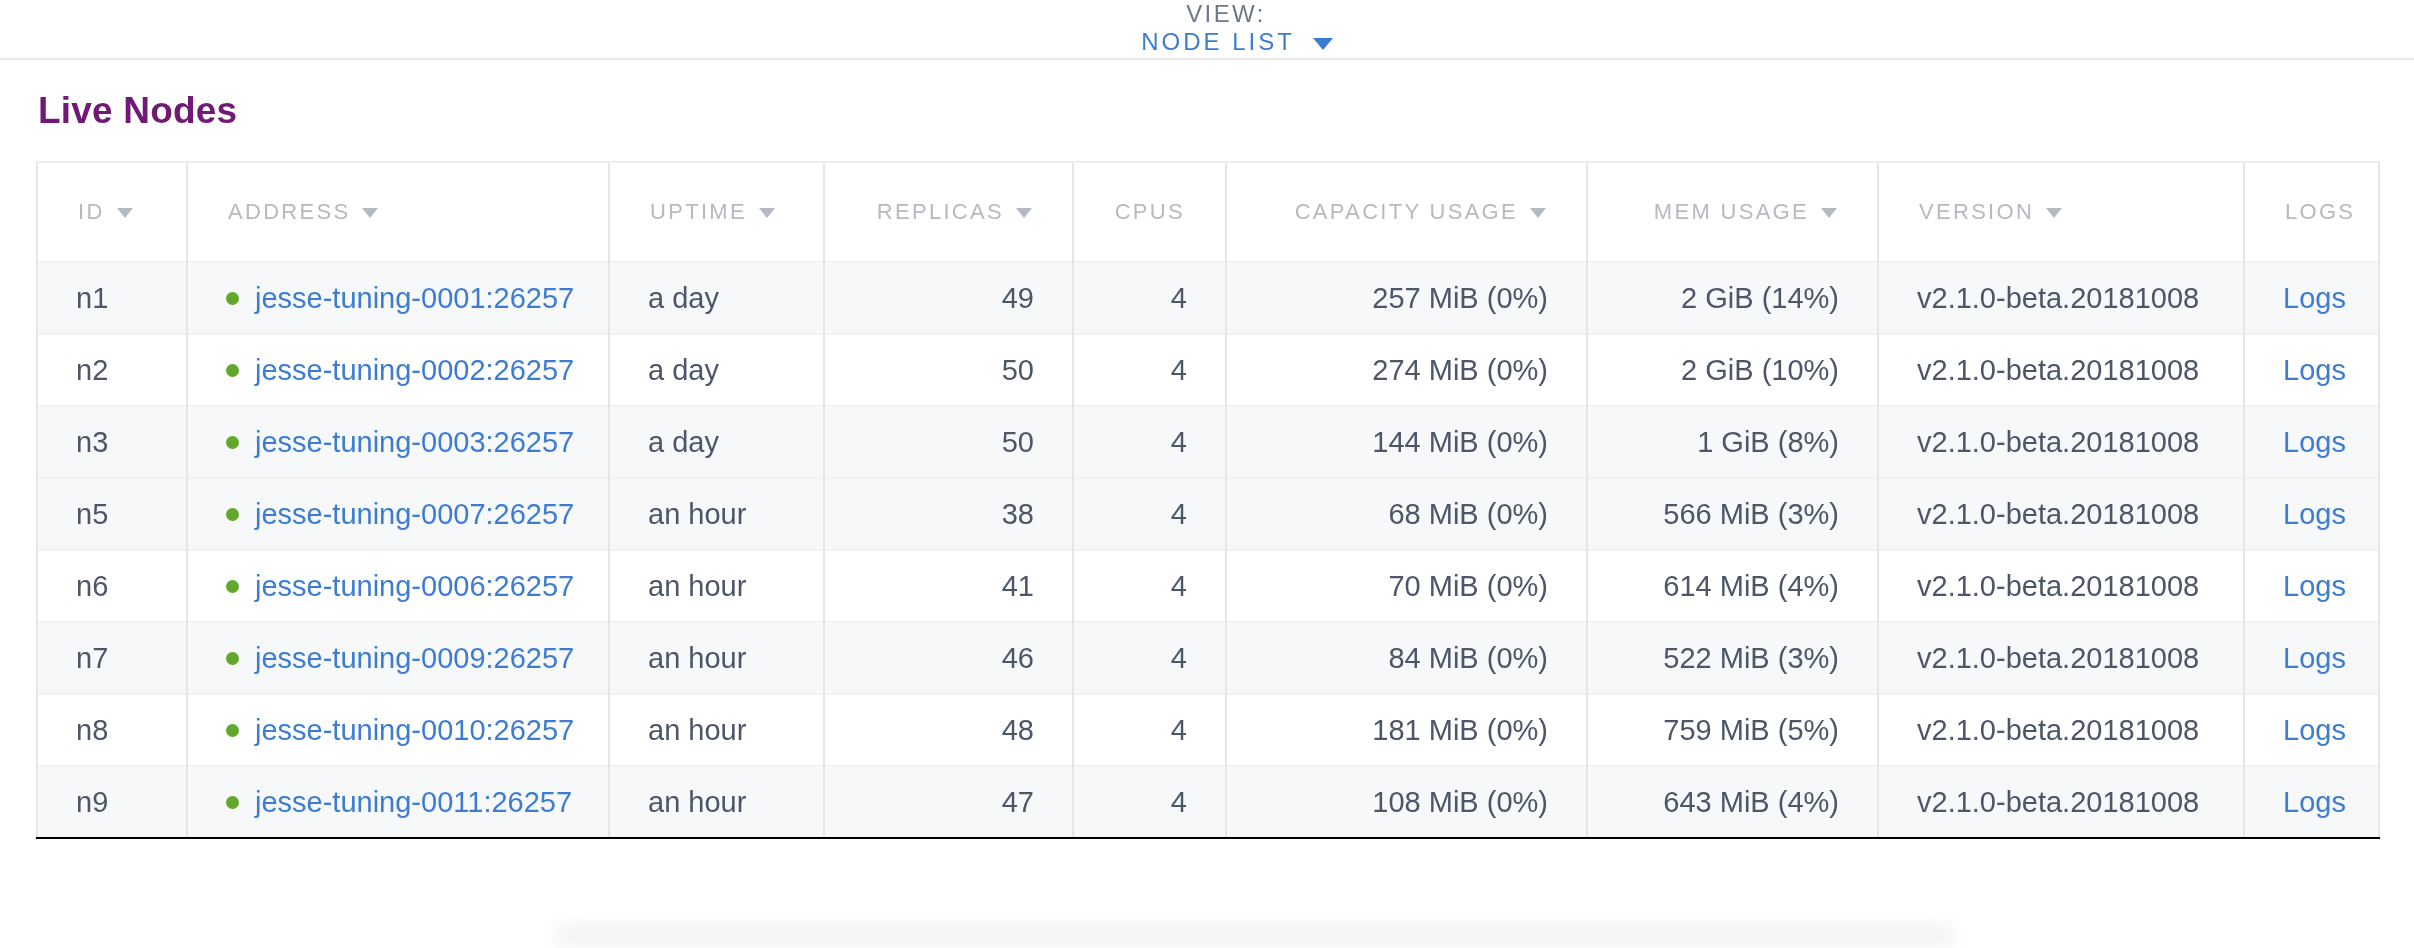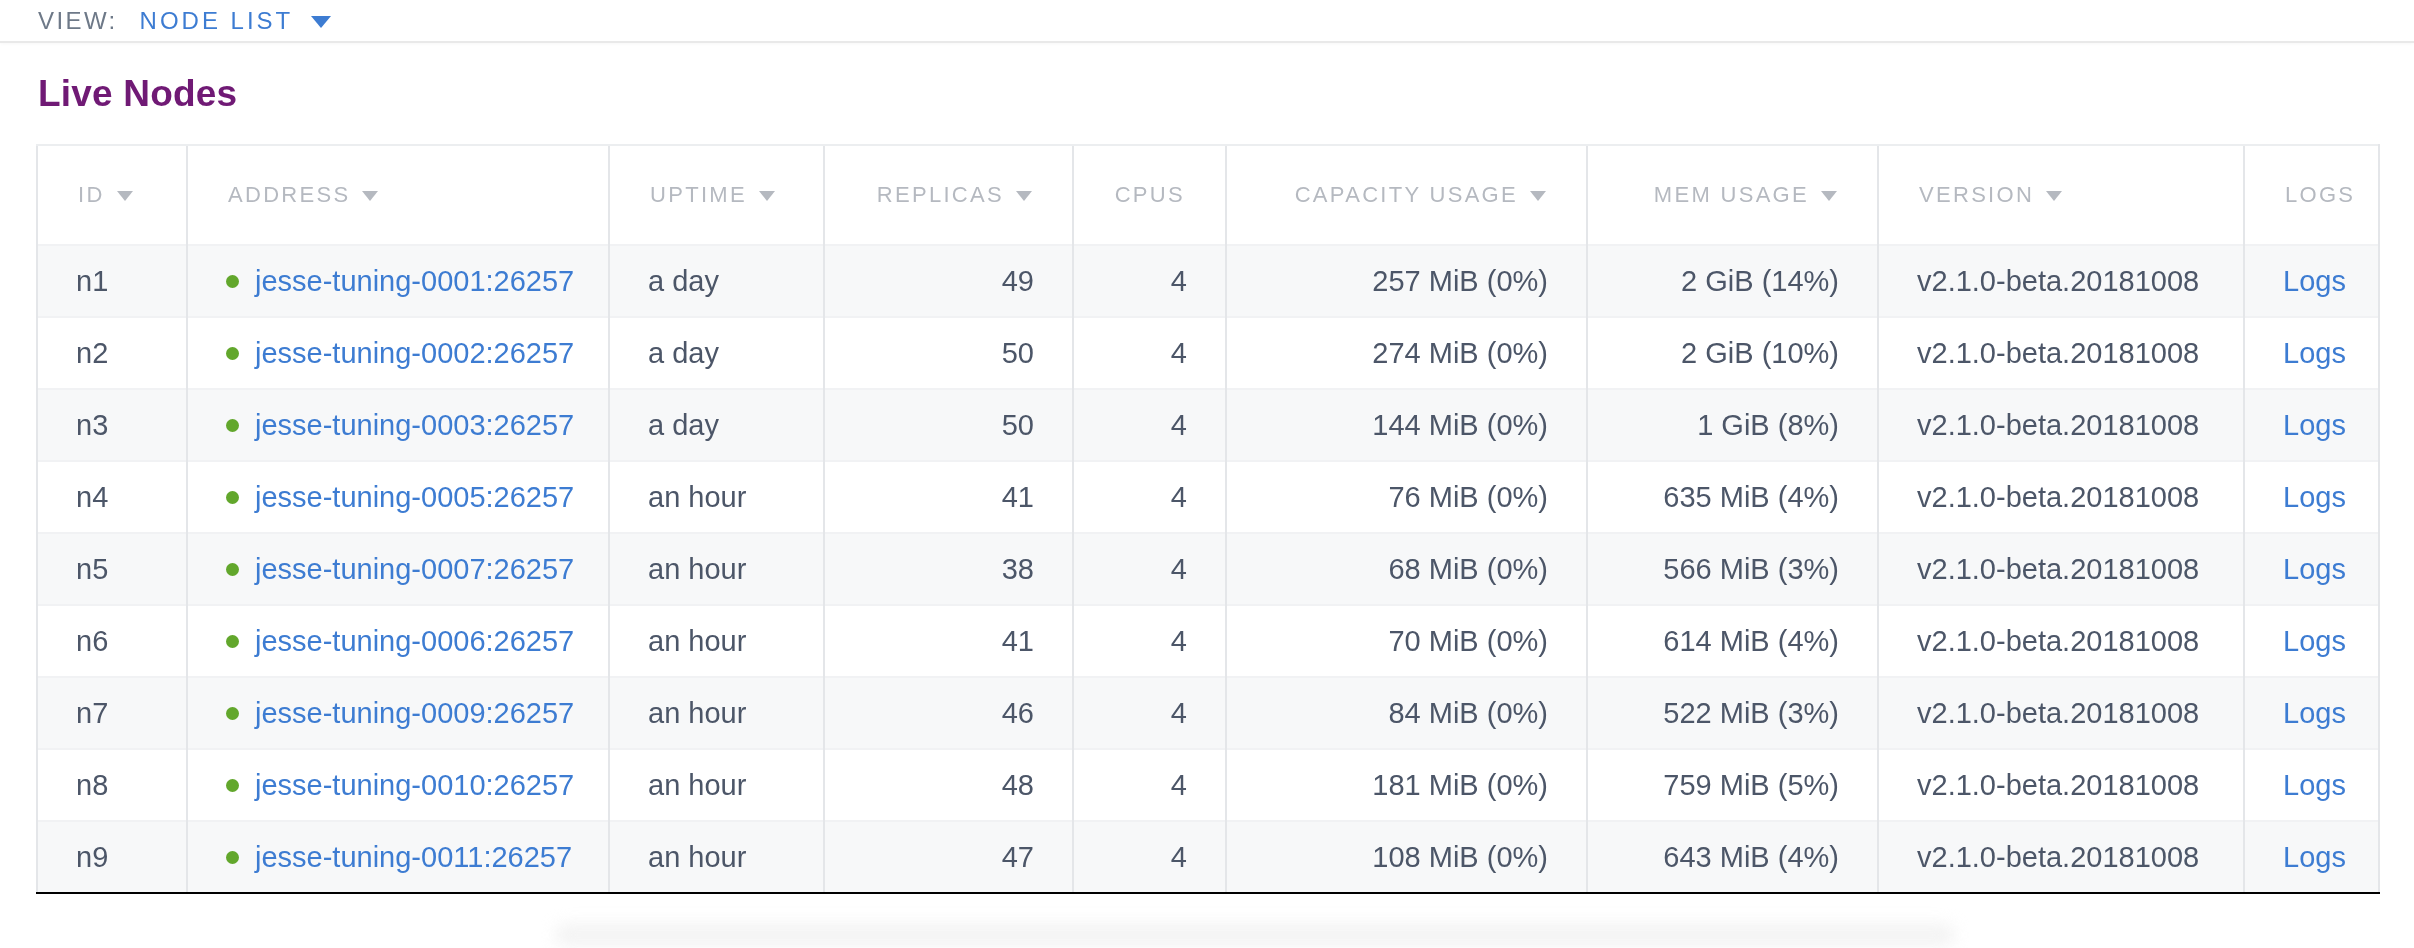--- a/index.html
+++ b/index.html
@@ -5,27 +5,28 @@
   * { box-sizing: border-box; margin: 0; padding: 0; }
   html, body {
     width: 2414px; height: 948px;
     background: #ffffff;
     font-family: "Liberation Sans", sans-serif;
     overflow: hidden;
     position: relative;
   }
   
   .viewbar {
-    height: 43px;
+    height: 60px;
     display: flex;
     align-items: center;
     padding-left: 38px;
     border-bottom: 2px solid #e9e9e9;
     box-shadow: 0 1px 3px rgba(0,0,0,0.03);
     background: #fff;
+    flex-direction: column;
   }
   .view-label {
     font-size: 24px;
     letter-spacing: 2.4px;
     color: #6e7988;
     font-weight: 400;
   }
   .view-select {
     display: inline-flex;
     align-items: center;
@@ -191,31 +192,20 @@
         <td class="align-left">n3</td>
         <td class="align-left"><span class="status-dot"></span><a class="blue-link">jesse-tuning-0003:26257</a></td>
         <td class="align-left">a day</td>
         <td class="align-right">50</td>
         <td class="align-right">4</td>
         <td class="align-right">144 MiB (0%)</td>
         <td class="align-right">1 GiB (8%)</td>
         <td class="align-left">v2.1.0-beta.20181008</td>
         <td class="align-center"><a class="blue-link">Logs</a></td>
       </tr>
-      <tr>
-        <td class="align-left">n4</td>
-        <td class="align-left"><span class="status-dot"></span><a class="blue-link">jesse-tuning-0005:26257</a></td>
-        <td class="align-left">an hour</td>
-        <td class="align-right">41</td>
-        <td class="align-right">4</td>
-        <td class="align-right">76 MiB (0%)</td>
-        <td class="align-right">635 MiB (4%)</td>
-        <td class="align-left">v2.1.0-beta.20181008</td>
-        <td class="align-center"><a class="blue-link">Logs</a></td>
-      </tr>
       <tr class="stripe">
         <td class="align-left">n5</td>
         <td class="align-left"><span class="status-dot"></span><a class="blue-link">jesse-tuning-0007:26257</a></td>
         <td class="align-left">an hour</td>
         <td class="align-right">38</td>
         <td class="align-right">4</td>
         <td class="align-right">68 MiB (0%)</td>
         <td class="align-right">566 MiB (3%)</td>
         <td class="align-left">v2.1.0-beta.20181008</td>
         <td class="align-center"><a class="blue-link">Logs</a></td>

